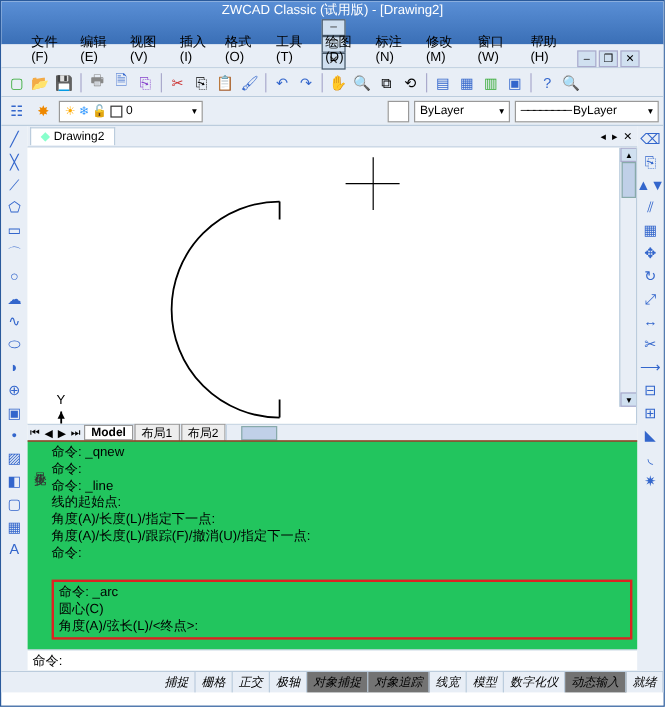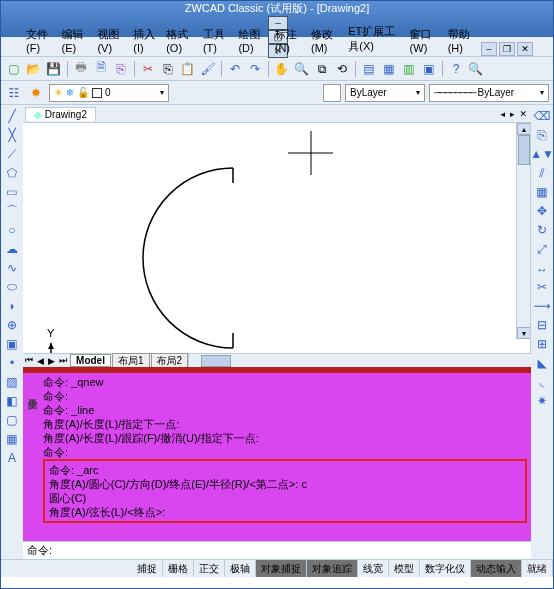--- a/index.html
+++ b/index.html
@@ -33,30 +33,30 @@
 .vscroll { position: absolute; right: 0; top: 0; width: 14px; height: calc(100% - 14px); background: #e8eef6; border-left: 1px solid #bcd; }
 .vscroll .thumb { position: absolute; left: 1px; width: 12px; top: 12px; height: 30px; background: #c0d0e8; border: 1px solid #8aa; }
 .vscroll .arr { position: absolute; left: 0; width: 14px; height: 12px; background: #d0e0f0; text-align: center; font-size: 8px; line-height: 12px; border: 1px solid #aac; cursor: pointer; }
 .hscrollrow { height: 14px; display: flex; background: #e8eef6; border-top: 1px solid #bcd; }
 .hscrollrow .modeltabs { display: flex; align-items: center; font-size: 10px; }
 .hscrollrow .modeltabs .nav { padding: 0 2px; cursor: pointer; font-size: 9px; }
 .hscrollrow .modeltabs .mtab { border: 1px solid #999; background: #eee; padding: 0 5px; margin-left: 1px; cursor: pointer; font-size: 10px; }
 .hscrollrow .modeltabs .mtab.active { background: #fff; font-weight: bold; }
 .hscrollrow .hscroll { flex: 1; position: relative; background: #e8eef6; border-left: 1px solid #bcd; }
 .hscrollrow .hscroll .thumb { position: absolute; top: 1px; height: 12px; left: 12px; width: 30px; background: #c0d0e8; border: 1px solid #8aa; }
-.cmdhist { height: 174px; background: #d946ef; border-top: 6px solid #b91c1c; font-family: SimSun, monospace; font-size: 11px; padding: 2px 4px; overflow: hidden; position: relative; }
+.cmdhist { height: 174px; background: #22c55e; border-top: 1px solid #b91c1c; font-family: SimSun, monospace; font-size: 11px; padding: 2px 4px; overflow: hidden; position: relative; }
 .cmdhist .leftlbl { position: absolute; left: 2px; top: 18px; writing-mode: vertical-lr; font-size: 10px; color: #333; }
 .cmdhist .lines { margin-left: 16px; line-height: 14px; white-space: nowrap; }
-.cmdhist .box { border: 2px solid #d22; margin-left: 16px; padding: 2px 4px; margin-top: 0; line-height: 14px; white-space: nowrap; }
+.cmdhist .box { border: 2px solid #d22; margin-left: 16px; padding: 2px 4px; margin-top: 15px; line-height: 14px; white-space: nowrap; }
 .cmdline { height: 18px; border-top: 1px solid #bcd; display: flex; align-items: center; padding: 0 4px; font-family: SimSun, monospace; font-size: 11px; }
 .cmdline .prompt { margin-right: 4px; }
 .cmdline input { flex: 1; border: none; outline: none; font-family: inherit; font-size: inherit; }
 .statusbar { height: 18px; background: #e8eef6; border-top: 1px solid #bcd; display: flex; align-items: center; font-size: 10px; }
 .statusbar .coords { width: 130px; padding: 0 4px; border-right: 1px solid #bcd; }
-.statusbar .sbtn { padding: 0 5px; border-right: 1px solid #bcd; cursor: pointer; height: 100%; display: flex; align-items: center; }
+.statusbar .sbtn { padding: 0 5px; border-right: 1px solid #bcd; cursor: pointer; height: 100%; display: flex; align-items: center; font-style: italic; }
 .statusbar .sbtn.active { background: #737373; }
 .c-red{color:#c33}.c-blue{color:#36c}.c-green{color:#3a3}.c-orange{color:#e80}.c-gray{color:#888}.c-purple{color:#84c}
 </style>
 </head>
 <body>
 
 <div class="titlebar">
   <span class="icon"></span>
   <span class="title">ZWCAD Classic (试用版) - [Drawing2]</span>
   <span class="wbtn">–</span>
@@ -67,21 +67,20 @@
 <div class="menubar">
   <span class="mitem">文件(F)</span>
   <span class="mitem">编辑(E)</span>
   <span class="mitem">视图(V)</span>
   <span class="mitem">插入(I)</span>
   <span class="mitem">格式(O)</span>
   <span class="mitem">工具(T)</span>
   <span class="mitem">绘图(D)</span>
   <span class="mitem">标注(N)</span>
   <span class="mitem">修改(M)</span>
-  <span class="mitem">ET扩展工具(X)</span>
   <span class="mitem">窗口(W)</span>
   <span class="mitem">帮助(H)</span>
   <div class="mdiwin">
     <span class="wbtn">–</span>
     <span class="wbtn">❐</span>
     <span class="wbtn">✕</span>
   </div>
 </div>
 
 <div class="toolbar">
@@ -208,27 +207,27 @@
         <div class="thumb"></div>
       </div>
     </div>
 
     <div class="cmdhist">
       <div class="leftlbl">最少化</div>
       <div class="lines">
         <div>命令: _qnew</div>
         <div>命令:</div>
         <div>命令: _line</div>
+        <div>线的起始点:</div>
         <div>角度(A)/长度(L)/指定下一点:</div>
         <div>角度(A)/长度(L)/跟踪(F)/撤消(U)/指定下一点:</div>
         <div>命令:</div>
       </div>
       <div class="box">
         <div>命令: _arc</div>
-        <div>角度(A)/圆心(C)/方向(D)/终点(E)/半径(R)/&lt;第二点&gt;: c</div>
         <div>圆心(C)</div>
         <div>角度(A)/弦长(L)/&lt;终点&gt;:</div>
       </div>
     </div>
 
     <div class="cmdline">
       <span class="prompt">命令:</span>
       <input type="text" style="">
     </div>
   </div>

